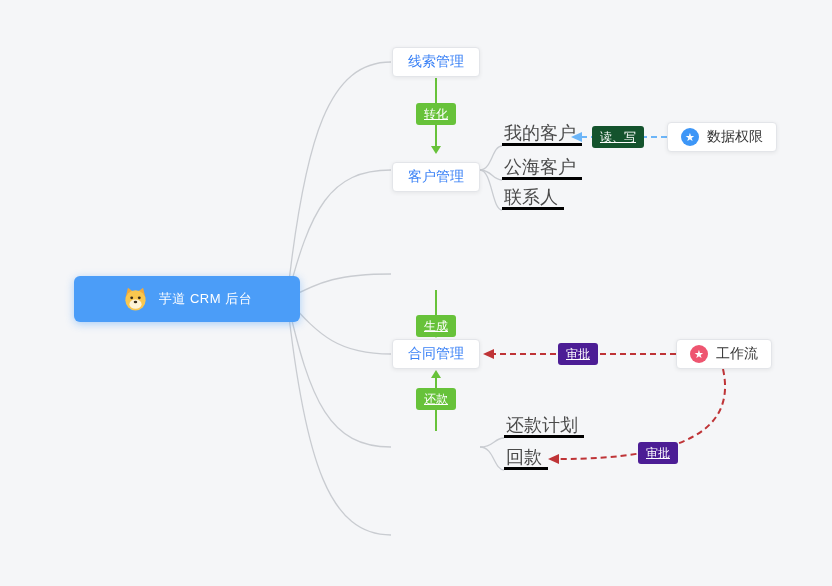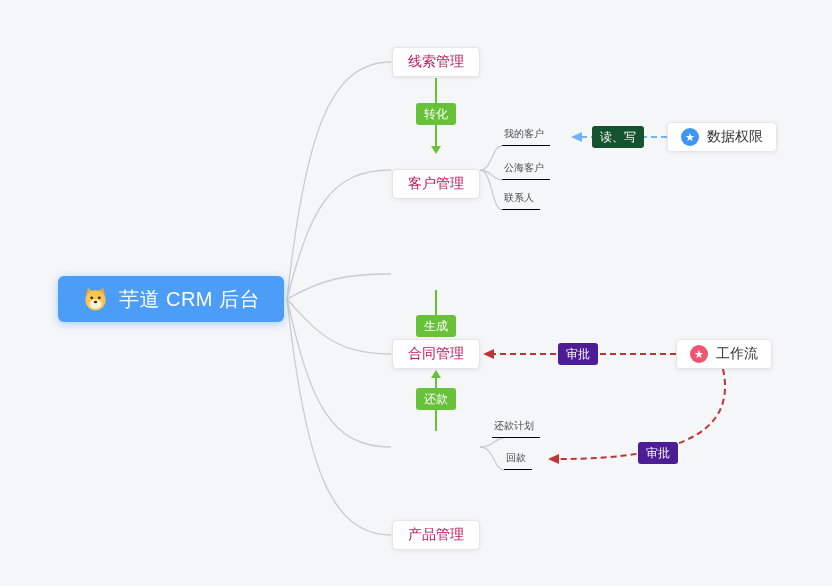--- a/index.html
+++ b/index.html
@@ -4,55 +4,55 @@
 <style>
   * { margin:0; padding:0; box-sizing:border-box; }
   html,body { background:#f5f6f8; }
   body { font-family:"Liberation Sans","DejaVu Sans",sans-serif; }
   .stage { position:relative; width:832px; height:586px; background:#f5f6f8; overflow:hidden; }
   svg.wires { position:absolute; left:0; top:0; width:832px; height:586px; }
 
   .node {
     position:absolute; background:#fff; border:1px solid #e3e5e9; border-radius:4px;
     box-shadow:0 1px 4px rgba(0,0,0,.07); display:flex; align-items:center; justify-content:center;
-    font-size:14px; color:#be185d;
+    font-size:14px; color:#3b82f6;
   }
   .module { width:88px; height:30px; }
 
   .root-node {
-    position:absolute; left:58px; top:276px; width:226px; height:46px;
+    position:absolute; left:74px; top:276px; width:226px; height:46px;
     background:#4b9df8; border-radius:6px; box-shadow:0 2px 8px rgba(75,157,248,.45);
     display:flex; align-items:center; justify-content:center; gap:10px;
-    color:#fff; font-size:20px; letter-spacing:.5px;
+    color:#fff; font-size:13px; letter-spacing:.5px;
   }
   .root-icon { display:flex; align-items:center; }
 
   .ext {
     position:absolute; height:30px; background:#fff; border:1px solid #e3e5e9; border-radius:4px;
     box-shadow:0 1px 4px rgba(0,0,0,.07); display:flex; align-items:center; gap:8px;
     font-size:14px; color:#333; padding:0 13px;
   }
   .circle-icon {
     width:18px; height:18px; border-radius:50%; color:#fff; font-size:11px; line-height:18px;
     text-align:center; flex:0 0 18px;
   }
   .circle-icon.blue { background:#3d96f7; }
   .circle-icon.pink { background:#ee5570; }
 
   .badge {
     position:absolute; transform:translate(-50%,-50%); color:#fff; font-size:12px; line-height:1;
-    padding:5px 8px; border-radius:3px; white-space:nowrap;
+    padding:5px 8px; border-radius:3px; white-space:nowrap;text-decoration:underline;
   }
   .badge.green { background:#67c23a; }
   .badge.blue  { background:#14532d; }
   .badge.red   { background:#4c1d95; }
 
   .child {
-    position:absolute; font-size:10px; color:#4a4a4a; height:20px; line-height:15px;
-    padding:0 6px 5px 2px; border-bottom:1px solid #000000; white-space:nowrap;text-align:right;
+    position:absolute; font-size:18px; color:#4a4a4a; height:20px; line-height:15px;
+    padding:0 6px 5px 2px; border-bottom:3px solid #000000; white-space:nowrap;text-align:right;
   }
 </style>
 </head>
 <body>
 
 <div class="stage">
 
   <svg class="wires" viewBox="0 0 832 586">
 
     <g fill="none" stroke="#c9ccd1" stroke-width="1.3">
@@ -103,35 +103,32 @@
         <circle cx="20.5" cy="14" r="1.7" fill="#3a2d1d"></circle>
         <ellipse cx="16" cy="19" rx="2.1" ry="1.5" fill="#3a2d1d"></ellipse>
       </svg>
     </span>
     <span>芋道 CRM 后台</span>
   </div>
 
   <div class="node module" style="left:392px;top:47px">
     <span>线索管理</span>
   </div>
-  <div class="node module" style="left:392px;top:169px">
+  <div class="node module" style="left:392px;top:162px">
     <span>客户管理</span>
   </div>
   <div class="node module" style="left:392px;top:339px">
     <span>合同管理</span>
-  </div>
-  <div class="node module" style="left:392px;top:520px">
-    <span>产品管理</span>
   </div>
 
   <div class="child" style="left:502px;top:126px">我的客户</div>
   <div class="child" style="left:502px;top:160px">公海客户</div>
   <div class="child" style="left:502px;top:190px">联系人</div>
 
-  <div class="child" style="left:492px;top:418px">还款计划</div>
+  <div class="child" style="left:504px;top:418px">还款计划</div>
   <div class="child" style="left:504px;top:450px">回款</div>
 
   <div class="ext" style="left:667px;top:122px">
     <span class="circle-icon blue">★</span>
     <span>数据权限</span>
   </div>
   <div class="ext" style="left:676px;top:339px">
     <span class="circle-icon pink">★</span>
     <span>工作流</span>
   </div>

